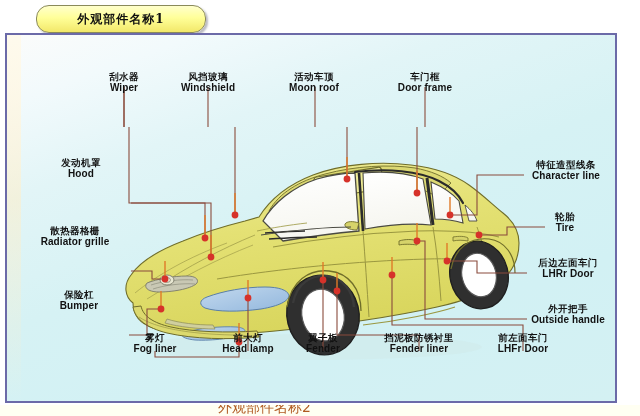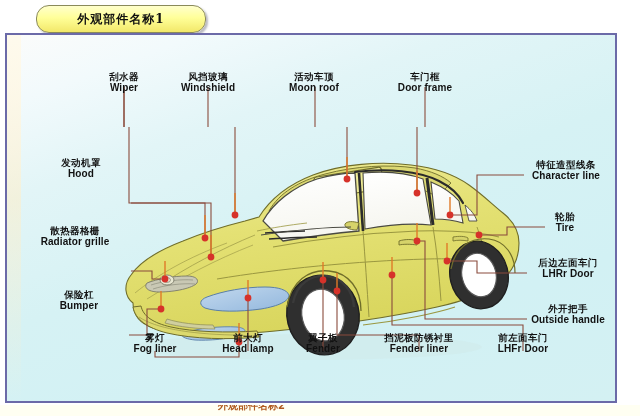--- a/index.html
+++ b/index.html
@@ -104,22 +104,22 @@
     top: 405px;
     width: 640px;
     height: 11px;
     background: #fffff2;
     overflow: hidden;
   }
   #bottom-strip .clipped {
     position: absolute;
     left: 218px;
     top: -6px;
-    font-size: 10px;
-    font-weight: bold;
+    font-size: 14px;
+    font-weight: normal;
     color: #b05a20;
     white-space: nowrap;
     font-family: "DejaVu Sans", "Liberation Sans", sans-serif;
   }
 </style>
 </head>
 <body>
 
 <div id="title-banner">
   <span class="title-text">外观部件名称1</span>

